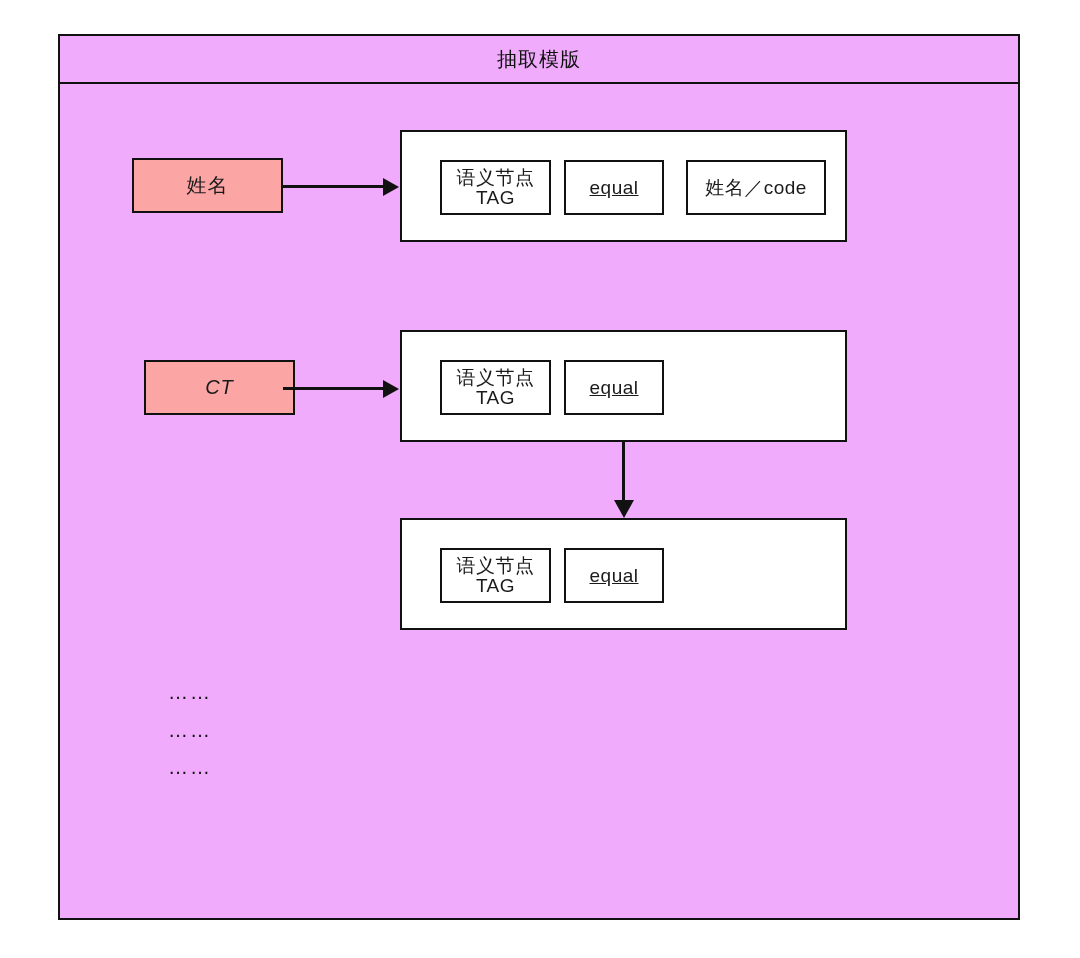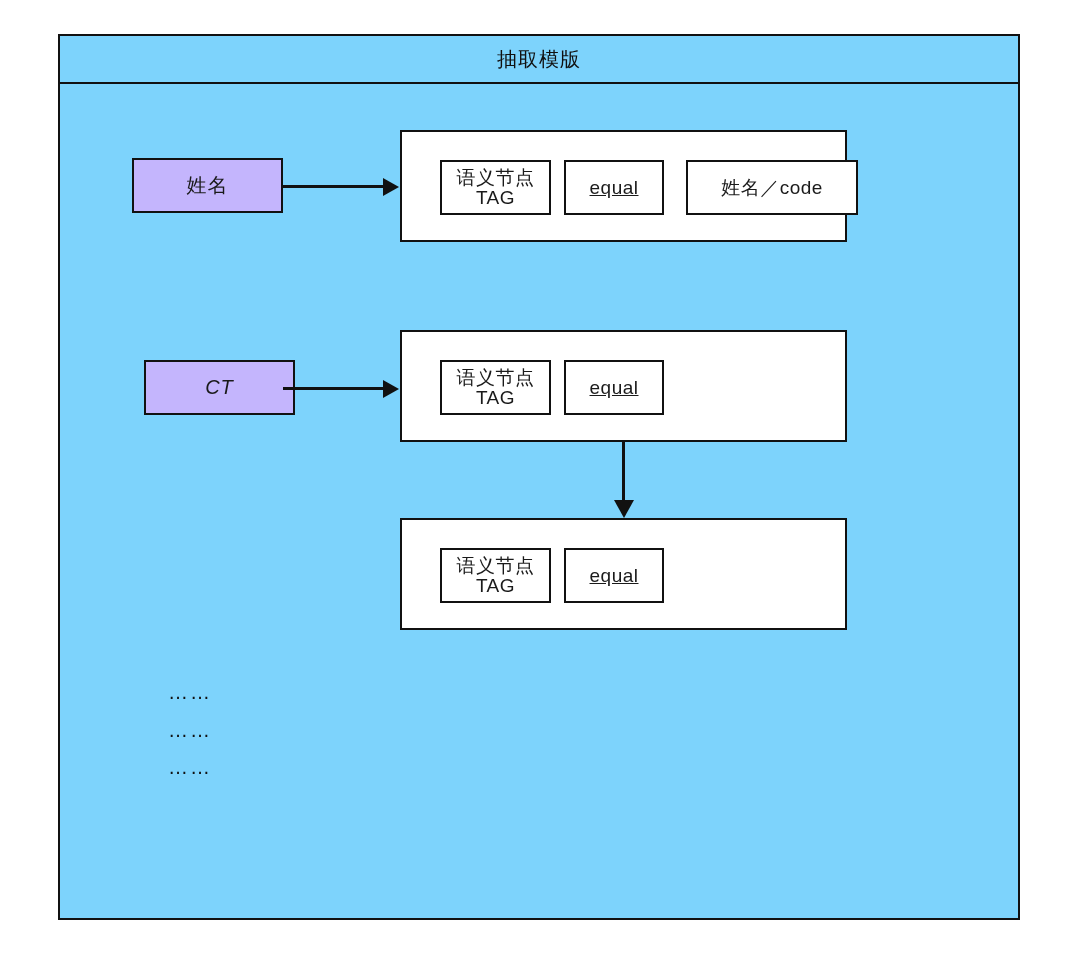--- a/index.html
+++ b/index.html
@@ -26,21 +26,21 @@
 
   
   .outer-frame {
     position: absolute;
     left: 58px;
     top: 34px;
     width: 962px;
     height: 886px;
     border: 2px solid #111111;
     box-sizing: border-box;
-    background: #7dd3fc;
+    background: #f0abfc;
   }
   .frame-header {
     position: absolute;
     left: 0;
     top: 0;
     right: 0;
     height: 48px;
     border-bottom: 2px solid #111111;
     box-sizing: border-box;
     display: flex;
@@ -52,21 +52,21 @@
     letter-spacing: 1px;
     color: #111111;
     line-height: 1;
   }
 
   
   .box {
     position: absolute;
     box-sizing: border-box;
     border: 2px solid #111111;
-    background: #c4b5fd;
+    background: #fca5a5;
     display: flex;
     align-items: center;
     justify-content: center;
     text-align: center;
   }
 
   
   .source-box {
     width: 151px;
     height: 55px;
@@ -95,21 +95,21 @@
     display: flex;
     align-items: center;
     justify-content: center;
     text-align: center;
     line-height: 1.05;
     font-size: 19px;
     letter-spacing: 0.5px;
   }
   .cell-tag     { left: 38px;  width: 111px; }
   .cell-op      { left: 162px; width: 100px; text-decoration: underline; }
-  .cell-target  { left: 284px; width: 172px; }
+  .cell-target  { left: 284px; width: 140px; }
 
   .cell .two-line {
     display: block;
     white-space: pre-line;
   }
 
   
   .arrow-h {
     position: absolute;
     height: 3px;

